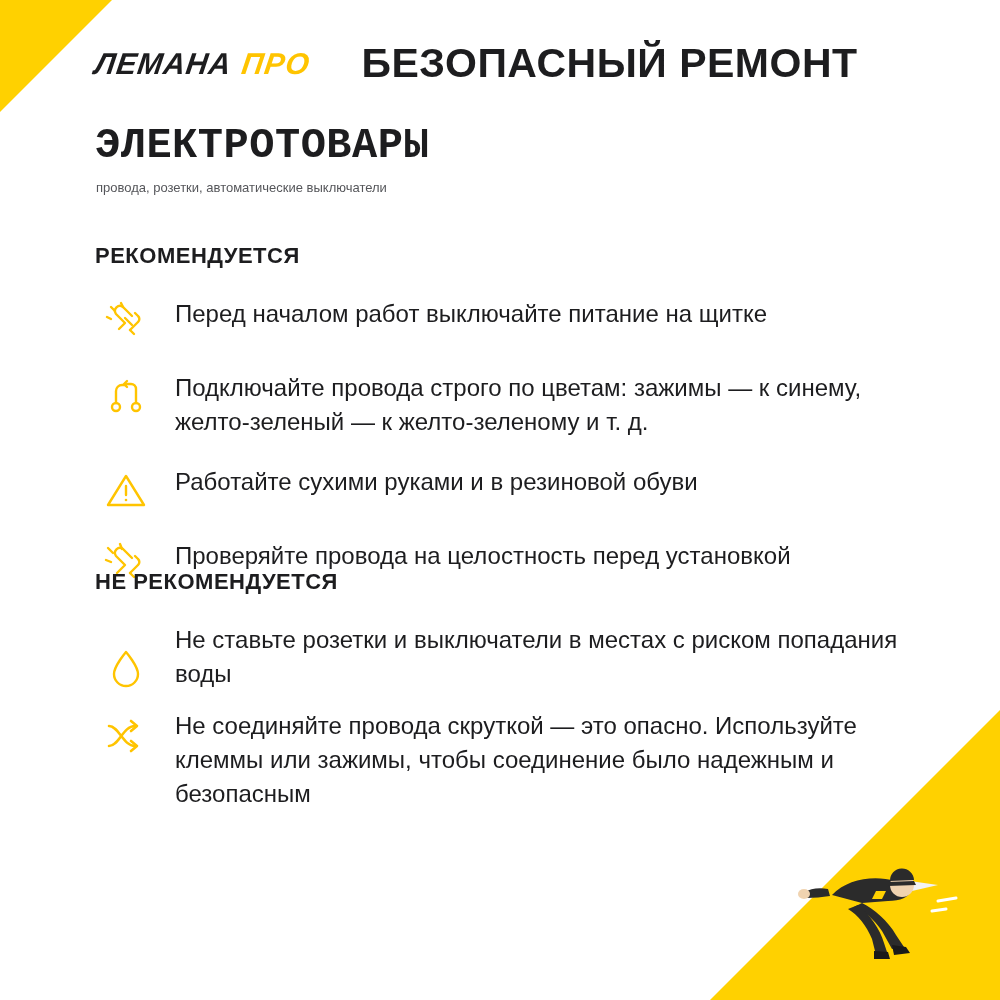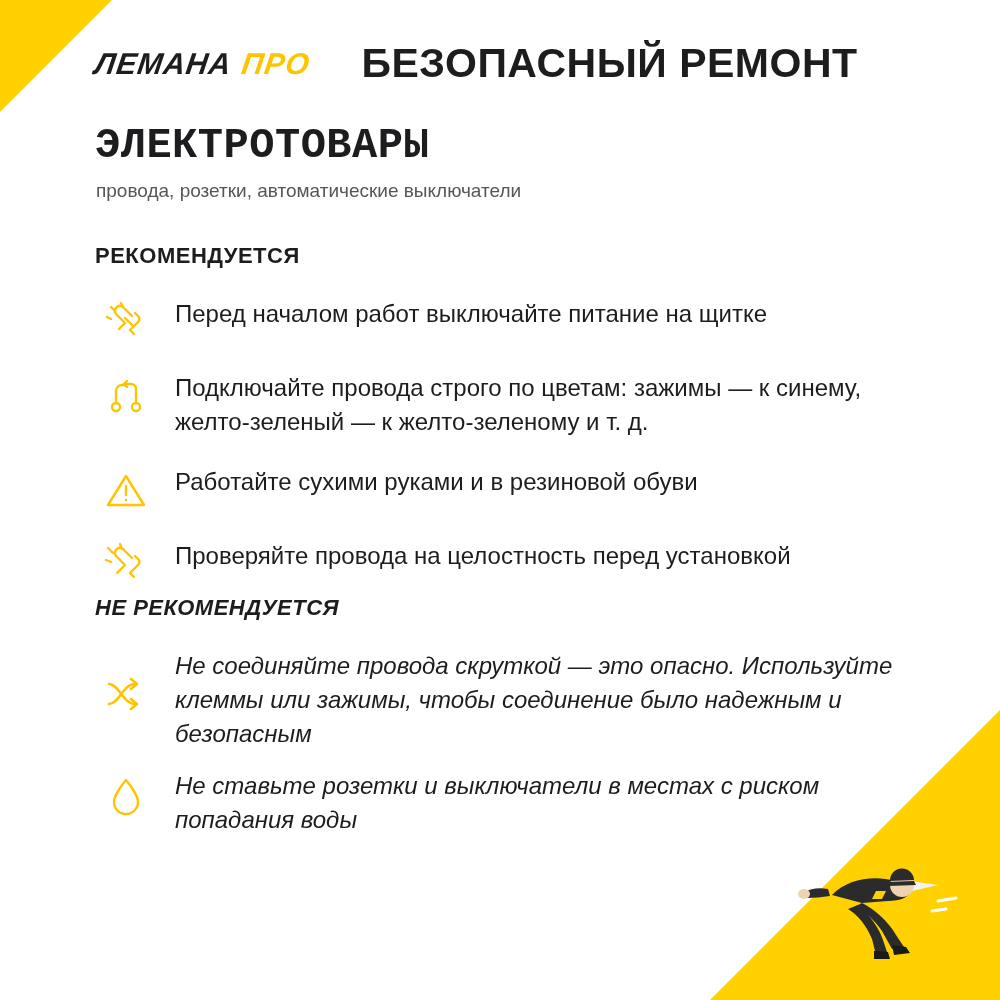--- a/index.html
+++ b/index.html
@@ -74,32 +74,32 @@
     font-size: 42px;
     font-weight: 900;
     color: #1d1d1f;
     letter-spacing: 0.5px;
     font-family: Liberation Mono, monospace;
   }
   .doc-subtitle {
     position: absolute;
     left: 96px;
     top: 180px;
-    font-size: 19px;
+    font-size: 13px;
     color: #55565a;
   }
 
   
   .section {
     position: absolute;
     left: 95px;
     width: 830px;
   }
   .section-recommended { top: 243px; }
-  .section-not-recommended { top: 595px; font-style: italic; }
+  .section-not-recommended { top: 569px; }
 
   .section-title {
     font-size: 22px;
     font-weight: 900;
     color: #1d1d1f;
     letter-spacing: 0.5px;
     margin: 0 0 28px 0;
   }
 
   .item {
@@ -205,38 +205,38 @@
     </div>
     <div class="item-text">Проверяйте провода на целостность перед установкой</div>
   </div>
 </div>
 
 <div class="section section-not-recommended">
   <div class="section-title">НЕ РЕКОМЕНДУЕТСЯ</div>
 
   <div class="item">
     <div class="item-icon">
+      <svg width="46" height="46" viewBox="0 0 46 46" fill="none" stroke="#FFC400" stroke-width="2.4" stroke-linecap="round" stroke-linejoin="round">
+        <path d="M23 7 C23 7 11 21 11 29 a12 12 0 0 0 24 0 C35 21 23 7 23 7 Z"></path>
+      </svg>
+    </div>
+    <div class="item-text">Не ставьте розетки и выключатели в местах с риском попадания воды</div>
+  </div>
+
+  <div class="item">
+    <div class="item-icon">
       <svg width="46" height="46" viewBox="0 0 46 46" fill="none" stroke="#FFC400" stroke-width="2.6" stroke-linecap="round" stroke-linejoin="round">
         <path d="M6 13 C16 13 20 33 32 33"></path>
         <path d="M6 33 C16 33 20 13 32 13"></path>
         <path d="M28 8 l6 5 -6 5"></path>
         <path d="M28 28 l6 5 -6 5"></path>
       </svg>
     </div>
     <div class="item-text">Не соединяйте провода скруткой — это опасно. Используйте клеммы или зажимы, чтобы соединение было надежным и безопасным</div>
   </div>
-
-  <div class="item">
-    <div class="item-icon">
-      <svg width="46" height="46" viewBox="0 0 46 46" fill="none" stroke="#FFC400" stroke-width="2.4" stroke-linecap="round" stroke-linejoin="round">
-        <path d="M23 7 C23 7 11 21 11 29 a12 12 0 0 0 24 0 C35 21 23 7 23 7 Z"></path>
-      </svg>
-    </div>
-    <div class="item-text">Не ставьте розетки и выключатели в местах с риском попадания воды</div>
-  </div>
 </div>
 
 <div class="mascot">
   <svg width="170" height="120" viewBox="0 0 170 120" fill="none">
 
     <path d="M118 36 l28 4 -26 6 Z" fill="#f2f2f2"></path>
 
     <path d="M40 50 C55 34 82 30 103 36 C112 38 118 42 118 46 C118 52 108 56 96 56 L70 58 Z" fill="#2b2b2b"></path>
 
     <path d="M36 44 C26 42 18 44 13 47 C10 49 11 53 15 53 C22 53 30 52 38 51 Z" fill="#2b2b2b"></path>

